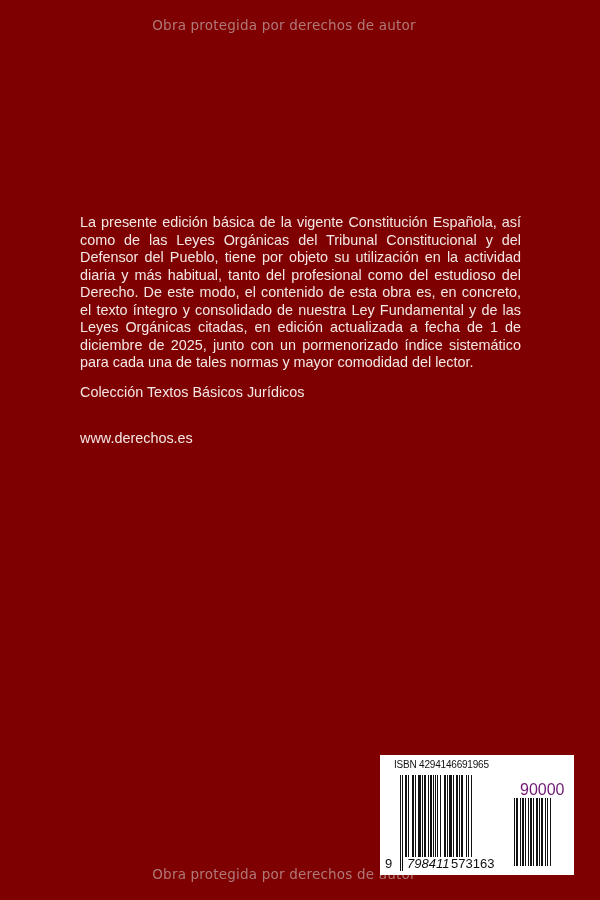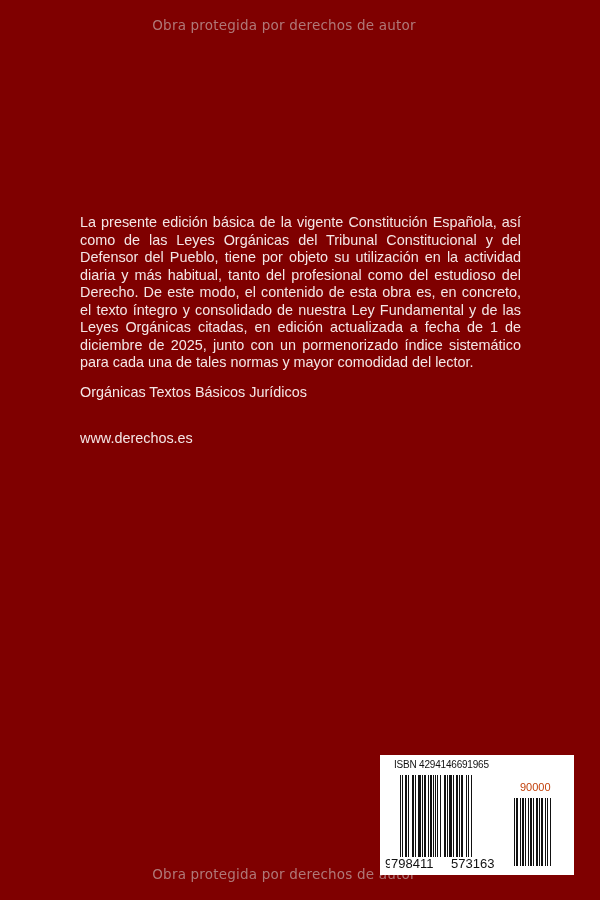--- a/index.html
+++ b/index.html
@@ -31,42 +31,42 @@
     .barcode-box {
       position:absolute; left:380px; top:755px; width:194px; height:120px;
       background:#ffffff; z-index:2;
     }
     .isbn-label {
       position:absolute; left:14px; top:4px;
       font-size:10px; color:#111; letter-spacing:-0.2px;
     }
     .price-code {
       position:absolute; left:140px; top:26px;
-      font-size:11px; color:#c2410c;
+      font-size:16px; color:#701a75;
     }
     .bars { position:absolute; display:flex; align-items:flex-start; }
     .bars span { display:block; background:#111; }
     .main-bars { left:20px; top:20px; height:96px; }
     .addon-bars { left:134px; top:43px; height:68px; }
     .digits {
       position:absolute; top:102px; font-size:13px; color:#111;
       background:#fff; padding:0 1px; line-height:14px;
     }
     .d1 { left:4px; }
-    .d2 { left:10px; }
+    .d2 { left:26px;font-style:italic; }
     .d3 { left:70px; }
   </style>
 </head>
 <body>
 
 <div class="watermark wm-top">Obra protegida por derechos de autor</div>
 
 <p class="blurb">La presente edición básica de la vigente Constitución Española, así como de las Leyes Orgánicas del Tribunal Constitucional y del Defensor del Pueblo, tiene por objeto su utilización en la actividad diaria y más habitual, tanto del profesional como del estudioso del Derecho. De este modo, el contenido de esta obra es, en concreto, el texto íntegro y consolidado de nuestra Ley Fundamental y de las Leyes Orgánicas citadas, en edición actualizada a fecha de 1 de diciembre de 2025, junto con un pormenorizado índice sistemático para cada una de tales normas y mayor comodidad del lector.</p>
 
-<div class="collection">Orgánicas Textos Básicos Jurídicos</div>
+<div class="collection">Colección Textos Básicos Jurídicos</div>
 
 <div class="website">www.derechos.es</div>
 
 <div class="barcode-box">
   <div class="isbn-label">ISBN 4294146691965</div>
   <div class="price-code">90000</div>
   <div class="bars main-bars">
       <span style="width: 1px; background: rgb(17, 17, 17); height: 96px;"></span>
       <span style="width: 1px; background: transparent; height: 82px;"></span>
       <span style="width: 1px; background: rgb(17, 17, 17); height: 96px;"></span>

